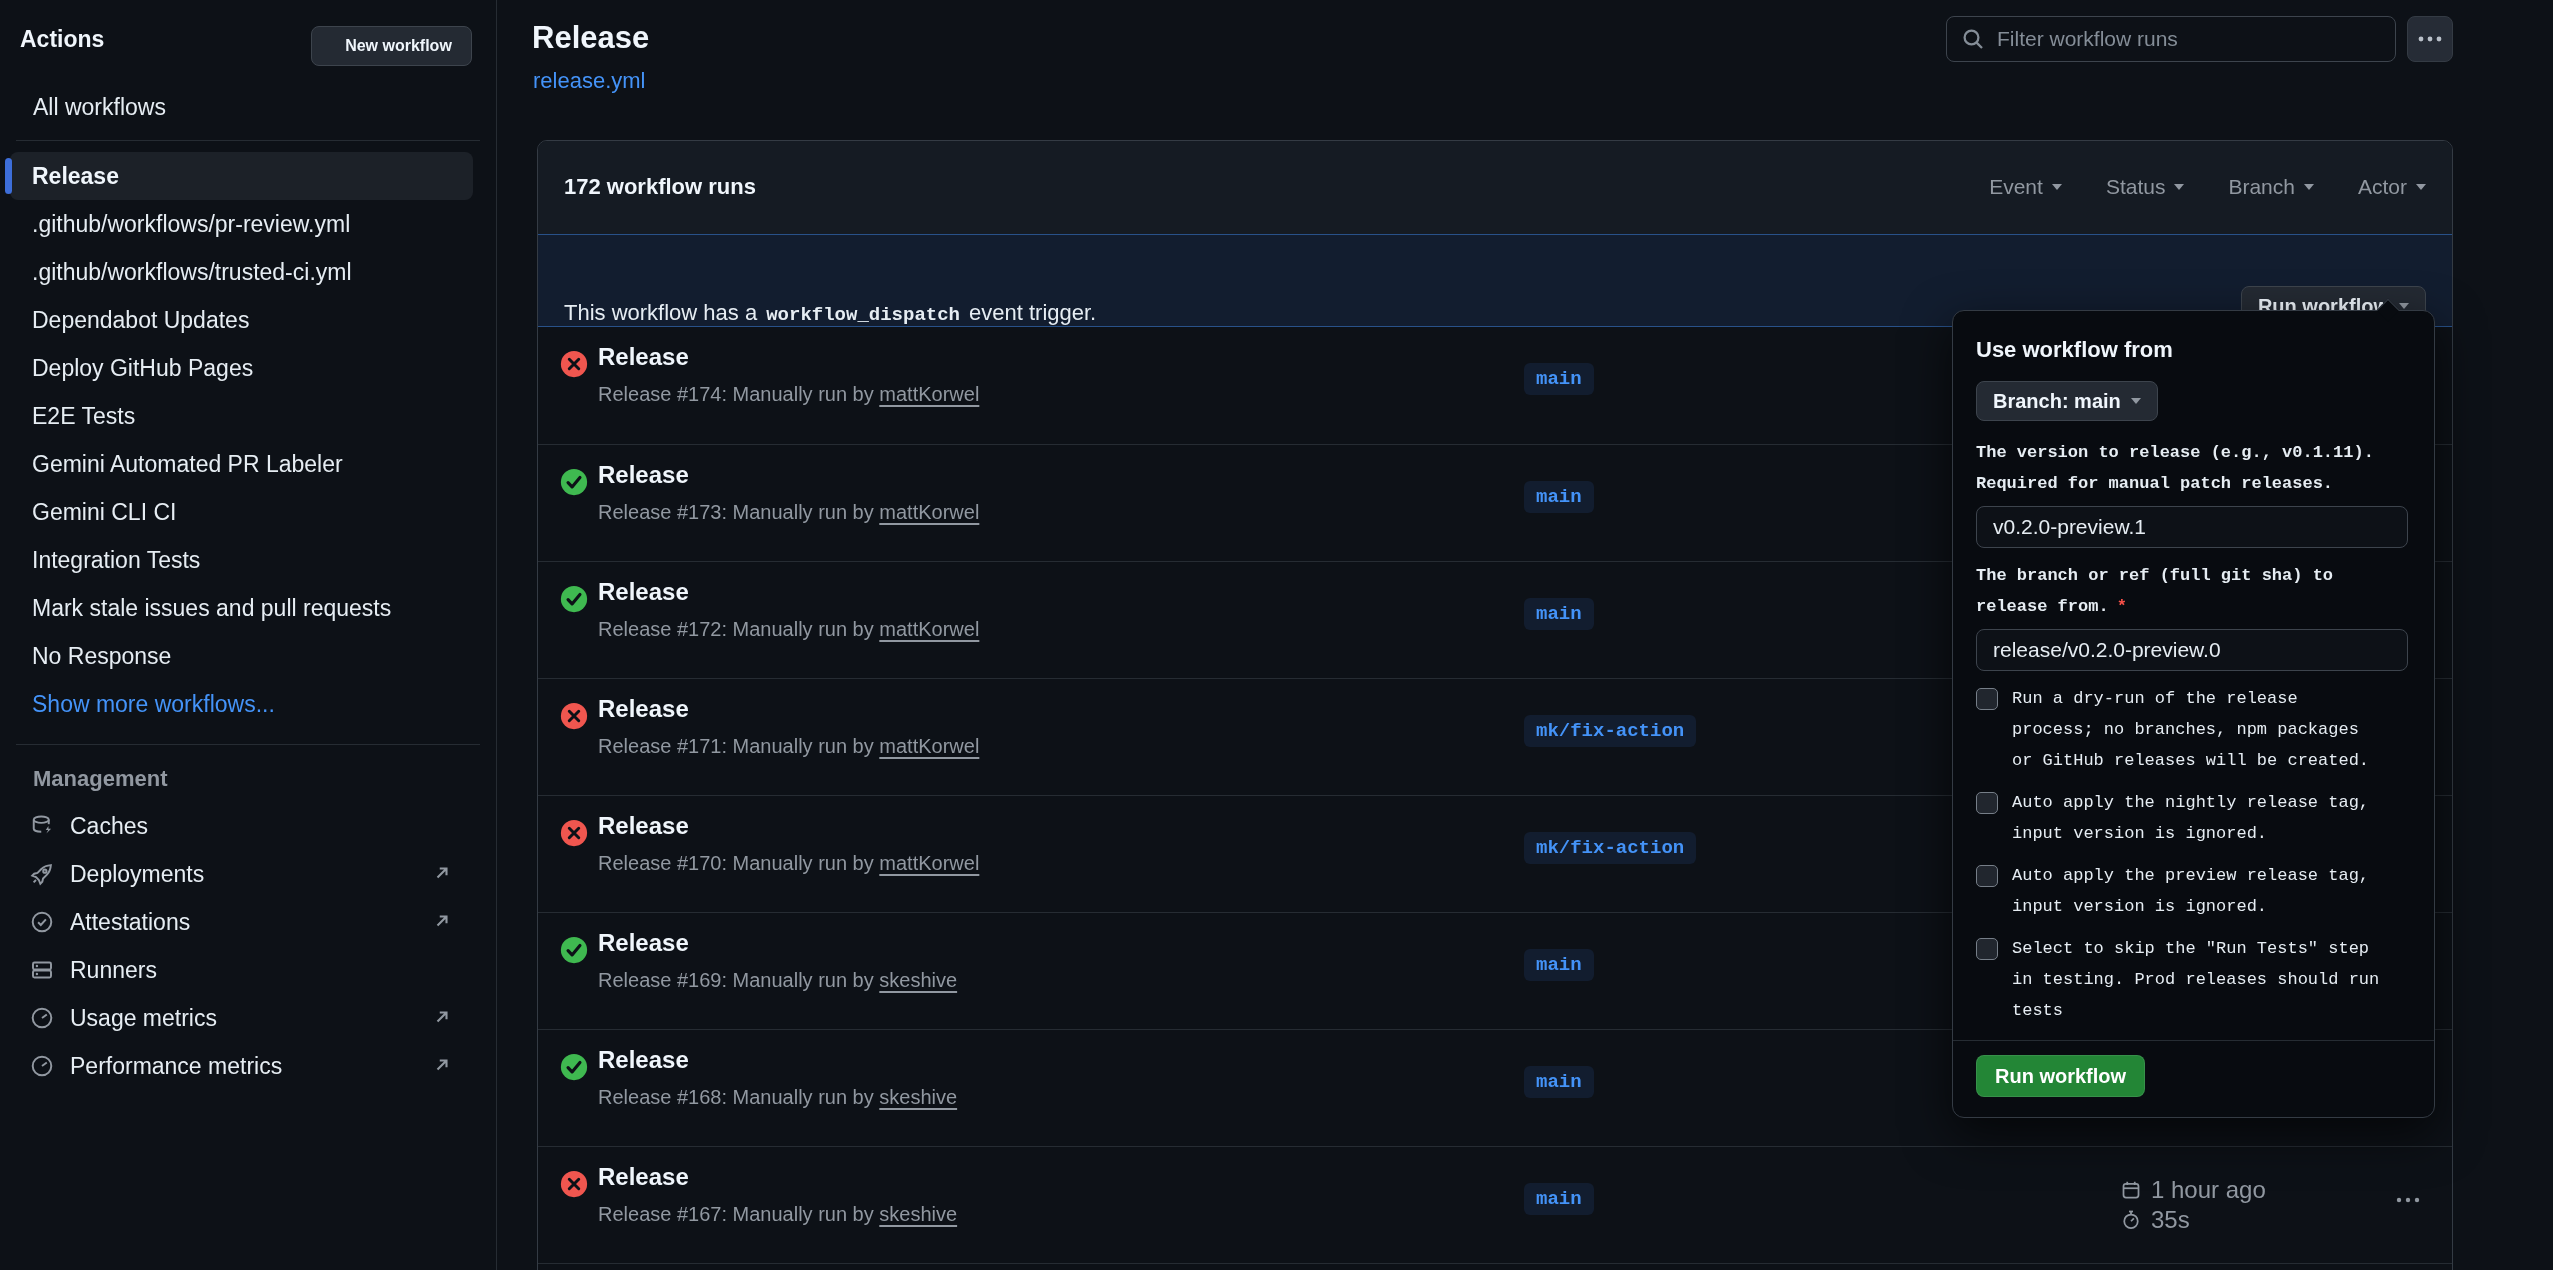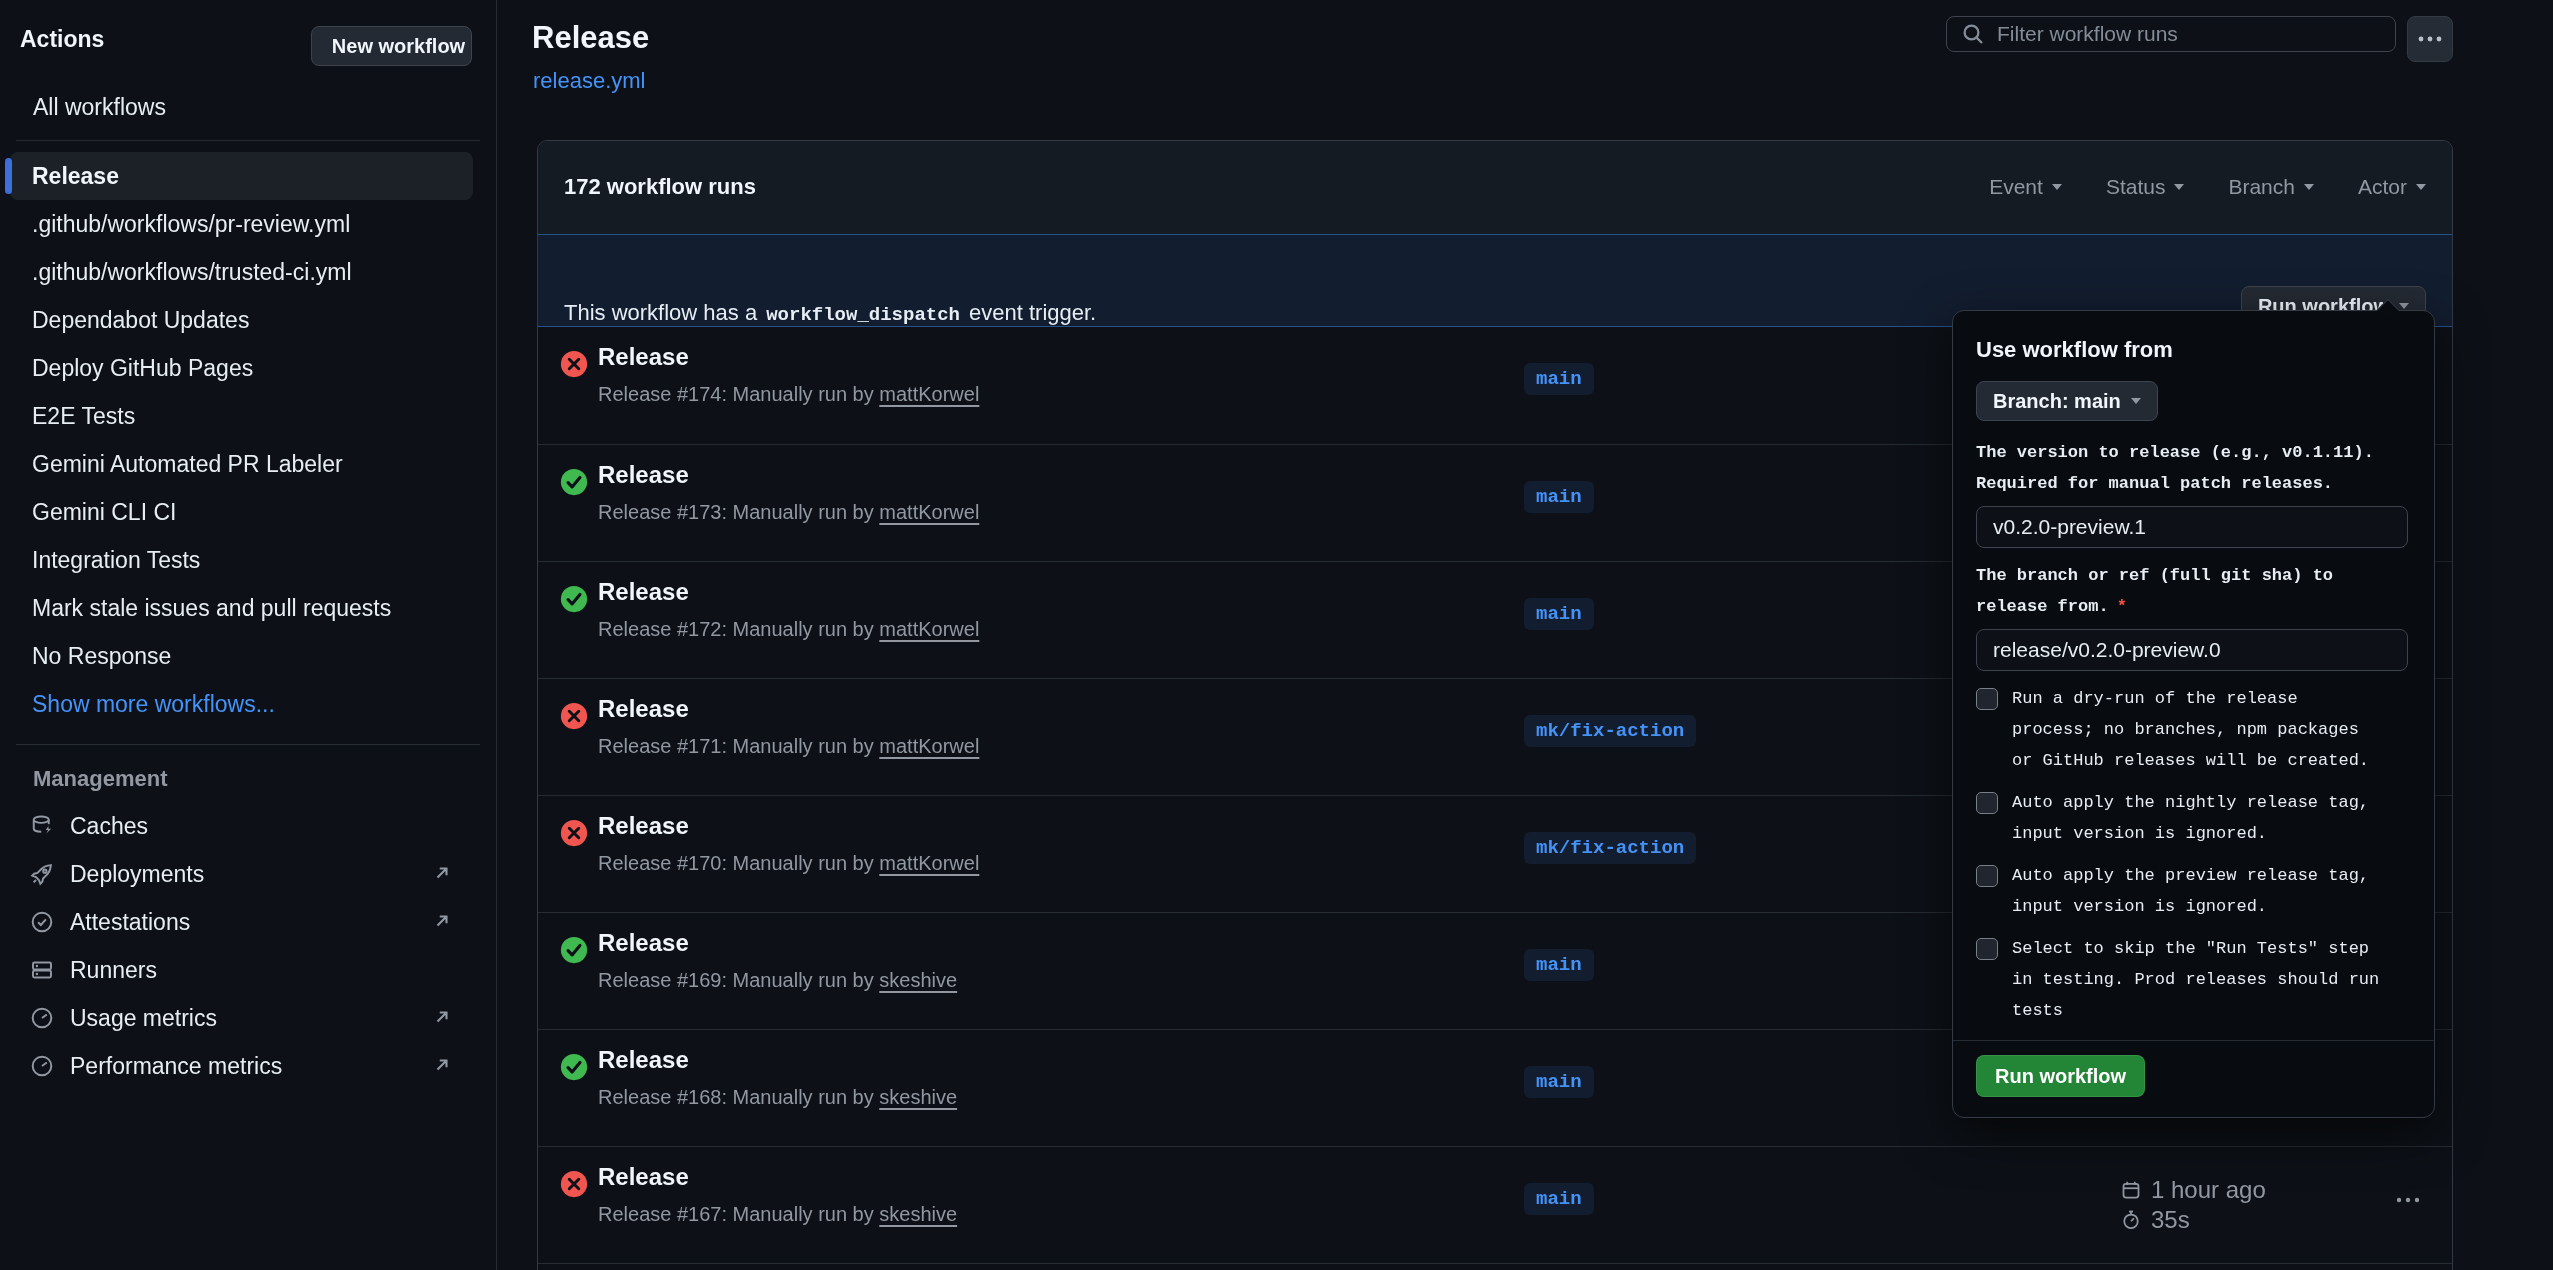--- a/index.html
+++ b/index.html
@@ -9,21 +9,21 @@
     background:#0d1117; color:#e6edf3;
     font-family:"Liberation Sans", sans-serif;
   }
   .mono { font-family:"Liberation Mono","DejaVu Sans Mono",monospace;font-weight:bold; }
 
   
   .sidebar { position:absolute; left:0; top:0; width:497px; height:1270px; border-right:1px solid #262c33; background:#0d1117; }
   .sidebar-title { position:absolute; left:20px; top:26px; font-size:23px; font-weight:700; color:#f0f6fc; }
   .btn-secondary {
     background:#242a33; border:1px solid #3d444d; color:#f0f6fc; border-radius:8px;
-    font-size:20px; font-weight:600; font-family:inherit; cursor:pointer;
+    font-size:16px; font-weight:600; font-family:inherit; cursor:pointer;
     display:inline-flex; align-items:center; justify-content:center; gap:10px;padding-left:14px;
   }
   .new-workflow-btn { position:absolute; left:311px; top:26px; width:161px; height:40px; }
   .all-workflows { position:absolute; left:33px; top:94px; font-size:23px; color:#e6edf3; cursor:pointer; }
   .sidebar-divider { position:absolute; left:16px; right:16px; top:140px; border-top:1px solid #262c33; }
   .wf-list { position:absolute; left:10px; top:152px; width:463px; }
   .wf-item {
     position:relative; height:48px; display:flex; align-items:center; padding-left:22px;
     font-size:23px; color:#e6edf3; border-radius:8px; cursor:pointer; white-space:nowrap;
   }
@@ -34,21 +34,21 @@
   .mgmt-heading { position:absolute; left:33px; top:766px; font-size:22px; font-weight:700; color:#9198a1; }
   .mgmt-list { position:absolute; left:10px; top:802px; width:463px; }
   .mgmt-item { position:relative; height:48px; display:flex; align-items:center; padding-left:20px; gap:16px; font-size:23px; color:#e6edf3; border-radius:8px; cursor:pointer; }
   .mgmt-item svg { flex:0 0 auto; }
   .ext-arrow { position:absolute; right:22px; top:14px; }
 
   
   .page-title { position:absolute; left:532px; top:20px; font-size:31px; font-weight:700; color:#f0f6fc; }
   .file-link { position:absolute; left:533px; top:68px; font-size:22px; color:#4493f8; cursor:pointer; }
   .filter-box {
-    position:absolute; left:1946px; top:16px; width:450px; height:36px;
+    position:absolute; left:1946px; top:16px; width:450px; height:46px;
     border:1px solid #3d444d; border-radius:8px; display:flex; align-items:center; padding:0 14px; gap:12px; background:#0d1117;
   }
   .filter-box input {
     flex:1; background:transparent; border:none; outline:none; color:#e6edf3;
     font-size:21px; font-family:inherit;
   }
   .filter-box input::placeholder { color:#848d97; }
   .kebab-btn {
     position:absolute; left:2407px; top:16px; width:46px; height:46px;
     background:#262c36; border:1px solid #343b44; border-radius:8px;

